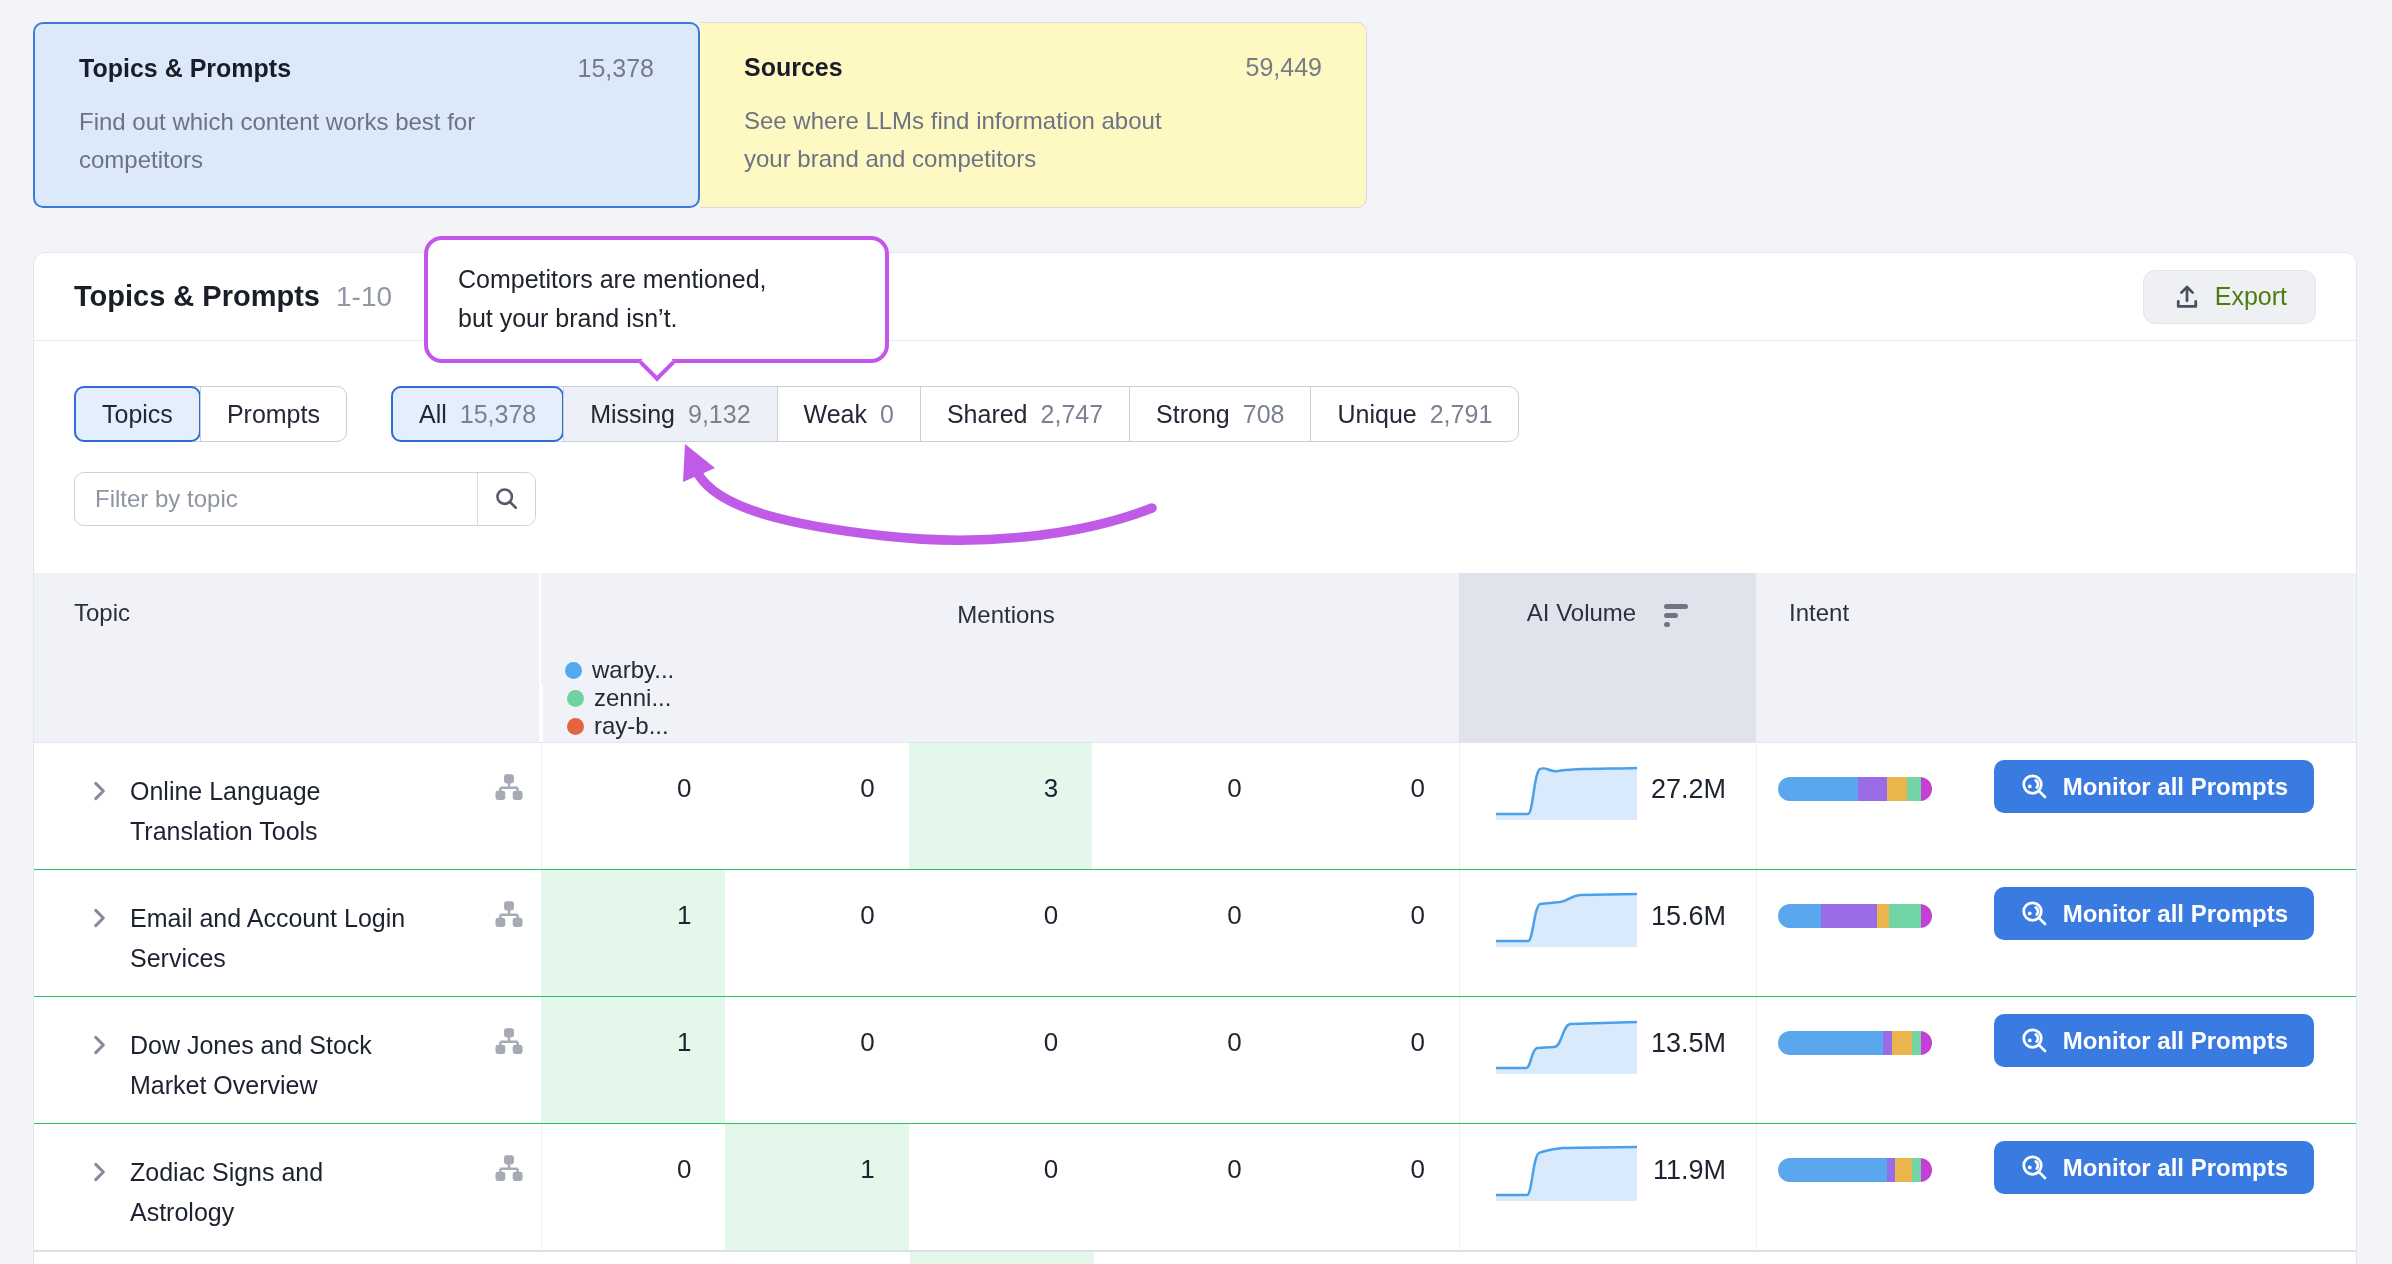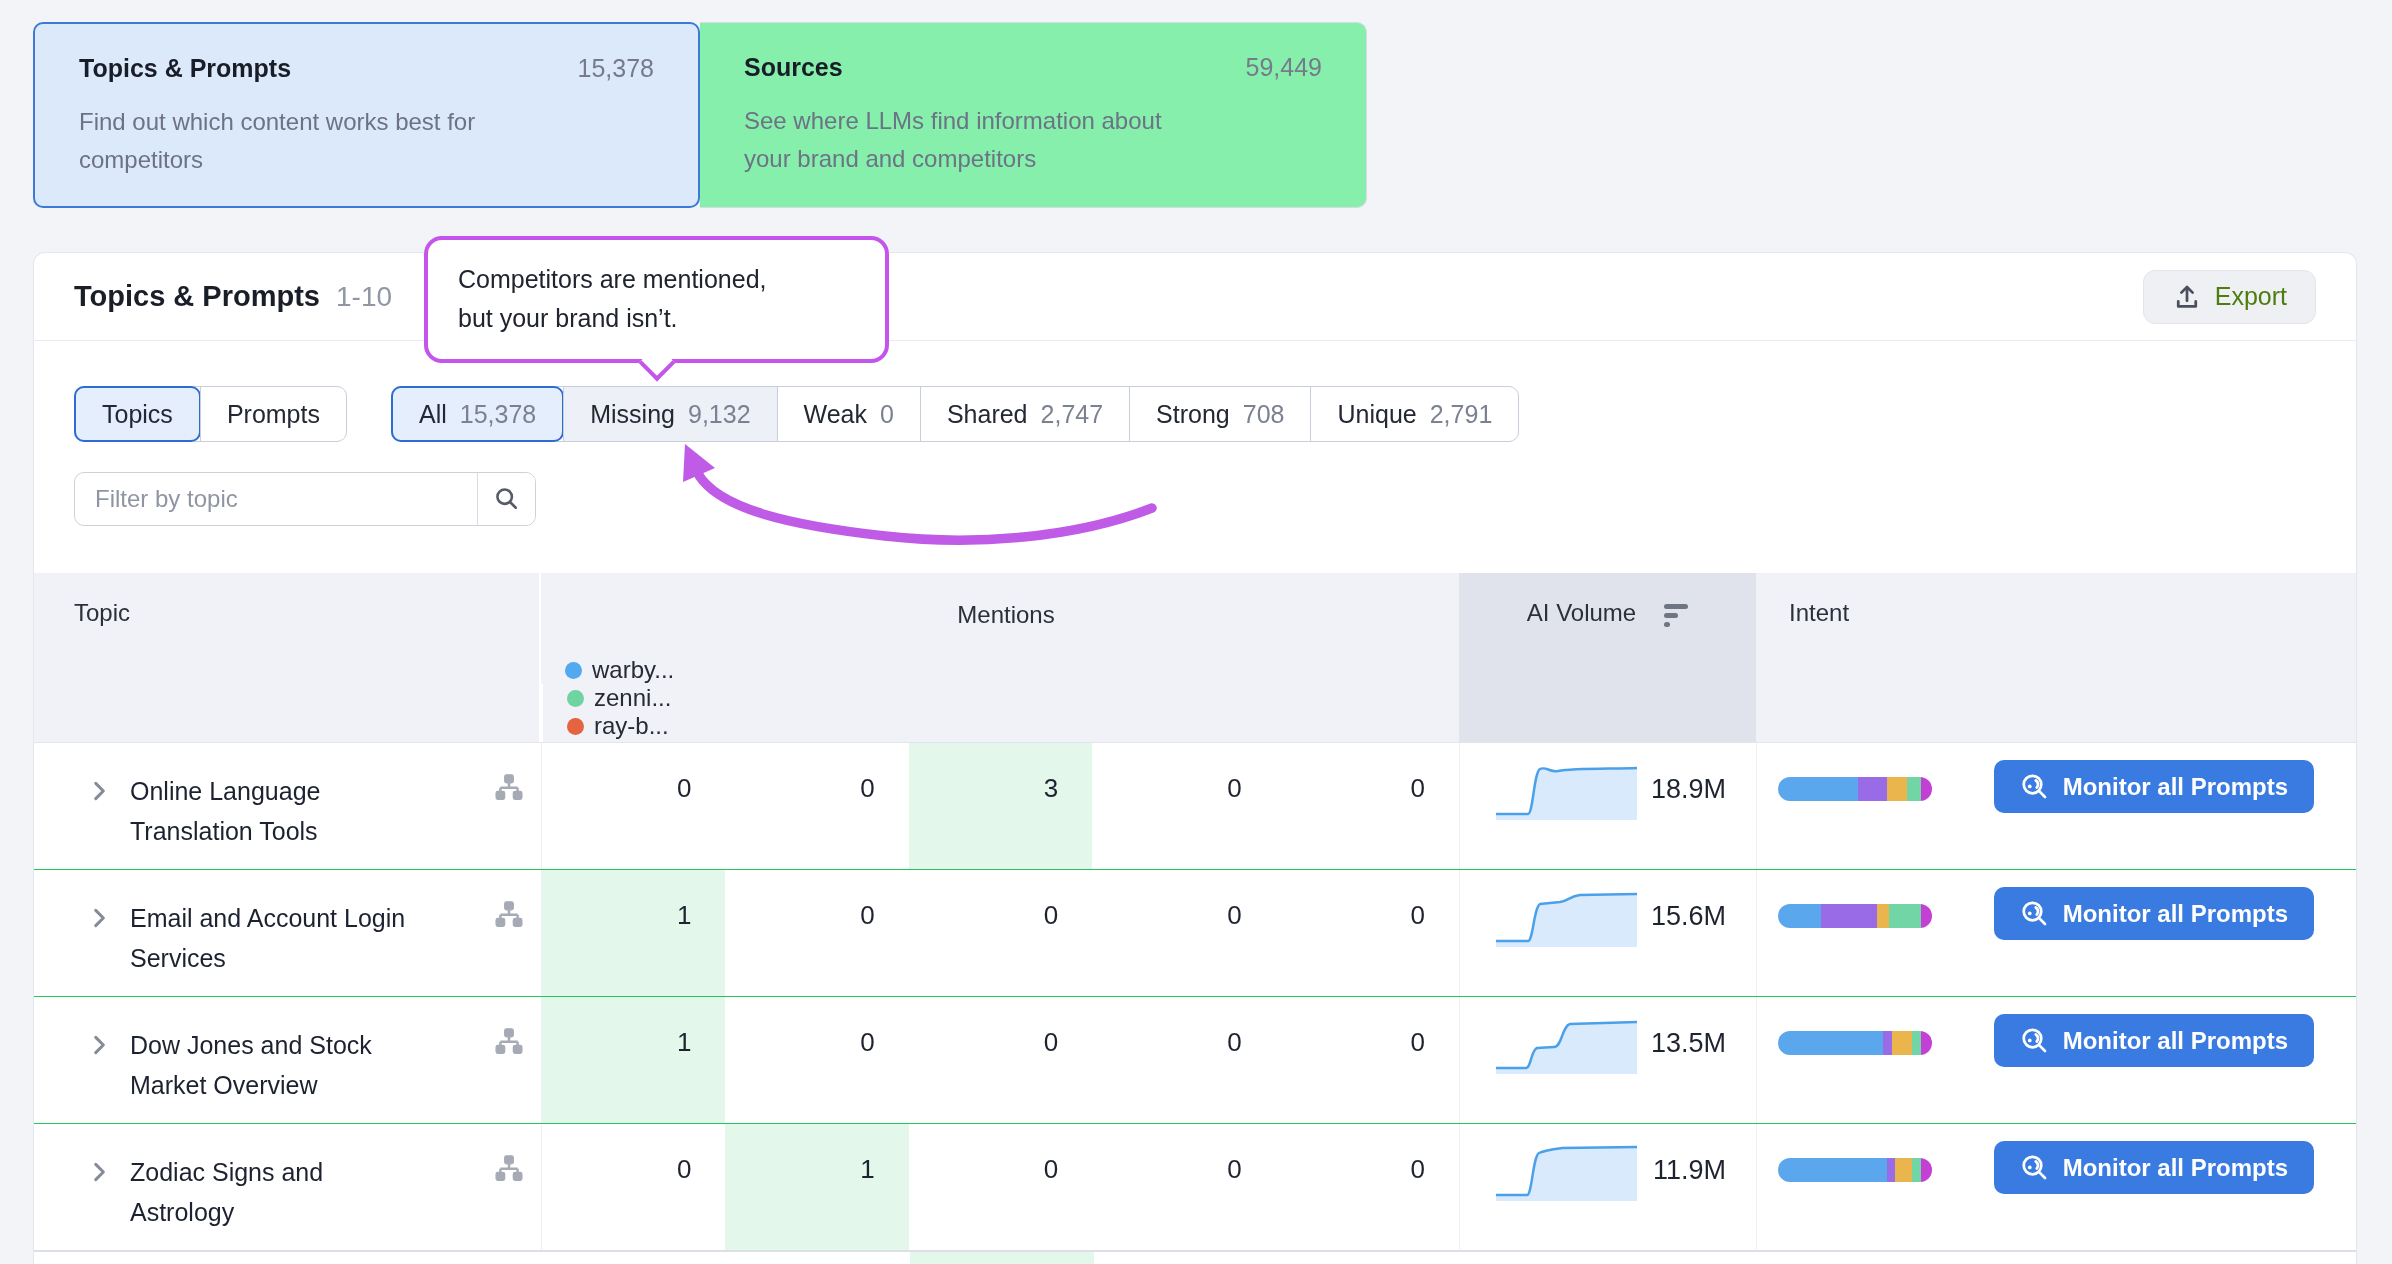--- a/index.html
+++ b/index.html
@@ -7,21 +7,21 @@
   body {
     position:relative;
     background:#f3f4f8;
     font-family:"Liberation Sans", sans-serif;
     color:#1d2230;
   }
   
   .cards-row{ position:absolute; left:33px; top:22px; display:flex; z-index:5;}
   .card{ width:667px; height:186px; padding:30px 44px;}
   .card-selected{ background:#dce9fa; border:2px solid #3c7ad8; border-radius:10px; z-index:2;}
-  .card-plain{ background:#86efac; border:1px solid #d8dbe3; border-left:none; border-radius:0 10px 10px 0;}
+  .card-plain{ background:#fef9c3; border:1px solid #d8dbe3; border-left:none; border-radius:0 10px 10px 0;}
   .card-head{ display:flex; justify-content:space-between; align-items:center; font-size:25px;}
   .card-title{ font-weight:700; color:#191d28;}
   .card-count{ color:#757b8a;}
   .card-desc{ margin-top:20px; font-size:24px; color:#6c7384; line-height:38px;}
 
   
   .panel{ position:absolute; left:33px; top:252px; width:2324px; height:1012px;
     background:#fff; border:1px solid #e3e6ec; border-bottom:none; border-radius:12px 12px 0 0; overflow:hidden;}
   .panel-header{ height:88px; display:flex; justify-content:space-between; align-items:center;
     padding:0 40px; border-bottom:1px solid #e9ebf0;}
@@ -250,21 +250,21 @@
       <div class="mcell">0</div>
     </div>
     <div class="td-aivol">
       <div class="ai-strip">
         <span style="display:flex;">
           <svg width="145" height="62" viewBox="0 0 145 62">
               <path d="M2 56 L34 56 C39 56 40 14 46 11 C52 8 57 15 64 13 C80 10 120 11 143 10 L143 62 L2 62 Z" fill="#d9eafc"></path>
               <path d="M2 56 L34 56 C39 56 40 14 46 11 C52 8 57 15 64 13 C80 10 120 11 143 10" fill="none" stroke="#4ba1e9" stroke-width="2.5"></path>
             </svg>
         </span>
-        <span class="vol">18.9M</span>
+        <span class="vol">27.2M</span>
       </div>
     </div>
     <div class="td-intent">
       <div class="intent-bar">
           <div style="width: 52%; background: rgb(90, 167, 238);"></div>
           <div style="width: 19%; background: rgb(154, 107, 230);"></div>
           <div style="width: 13%; background: rgb(234, 181, 77);"></div>
           <div style="width: 9%; background: rgb(114, 213, 165);"></div>
           <div style="width: 7%; background: rgb(196, 63, 212);"></div>
         </div>

